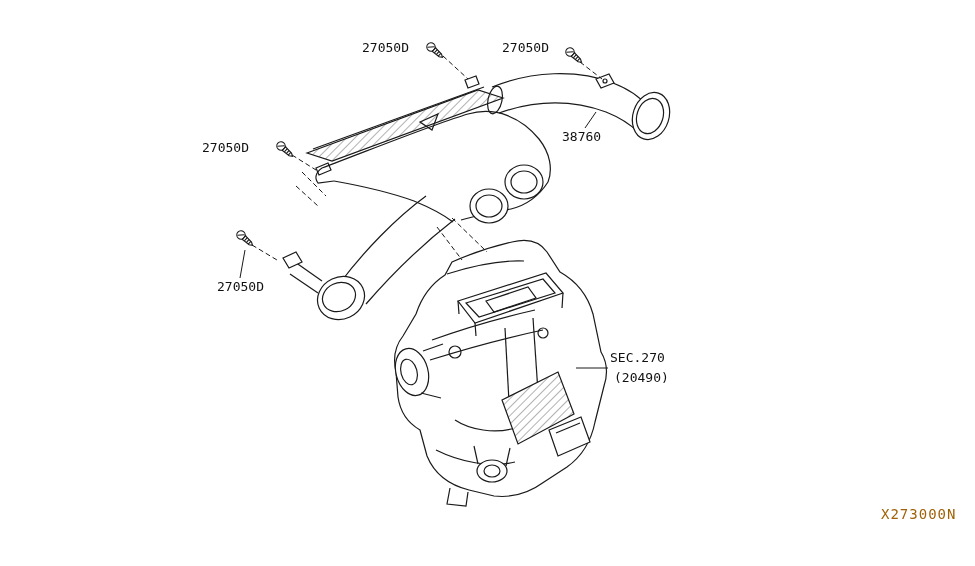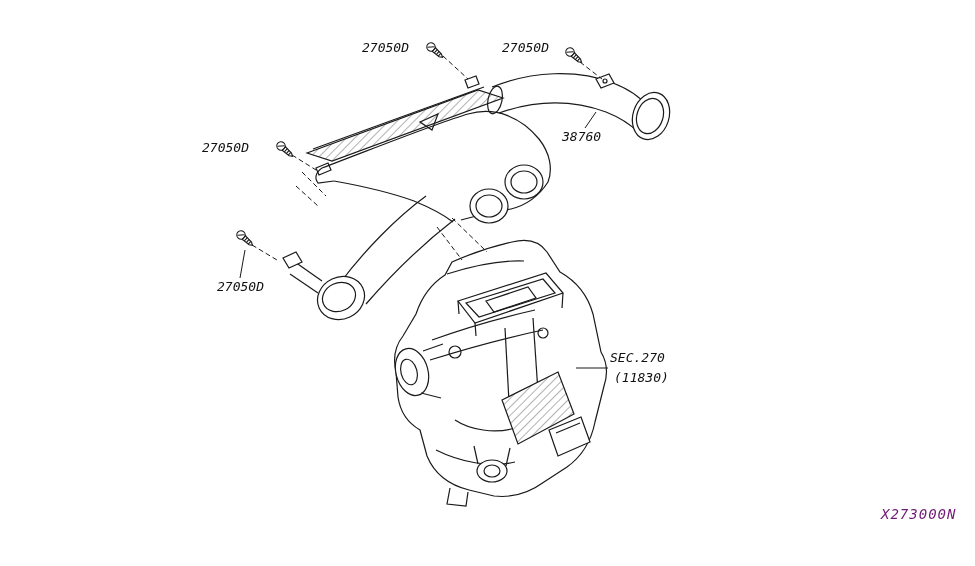--- a/index.html
+++ b/index.html
@@ -11,26 +11,25 @@
     overflow:hidden;
   }
   .stage svg{position:absolute;left:0;top:0;}
   .lbl{
     position:absolute;
     font-size:13px;
     line-height:14px;
     color:#111111;
     white-space:nowrap;
     letter-spacing:0px;
-    font-style:italic;
   }
   .code{
     font-size:14px;
     letter-spacing:1px;
-    color:#701a75;
+    color:#a16207;
   }
 </style>
 </head>
 <body>
 
 <div class="stage">
 
   <svg width="975" height="566" viewBox="0 0 975 566" xmlns="http://www.w3.org/2000/svg">
     <defs>
       <pattern id="hatch" width="6" height="6" patternUnits="userSpaceOnUse" patternTransform="rotate(45)">
@@ -163,16 +162,16 @@
   <span class="lbl" style="left:502px;top:41px">27050D</span>
 
   <span class="lbl" style="left:202px;top:141px">27050D</span>
 
   <span class="lbl" style="left:217px;top:280px">27050D</span>
 
   <span class="lbl" style="left:562px;top:130px">38760</span>
 
   <span class="lbl" style="left:610px;top:351px">SEC.270</span>
 
-  <span class="lbl" style="left:614px;top:371px">(11830)</span>
+  <span class="lbl" style="left:614px;top:371px">(20490)</span>
 
   <span class="lbl code" style="left:881px;top:507px">X273000N</span>
 </div>
 
 </body></html>

